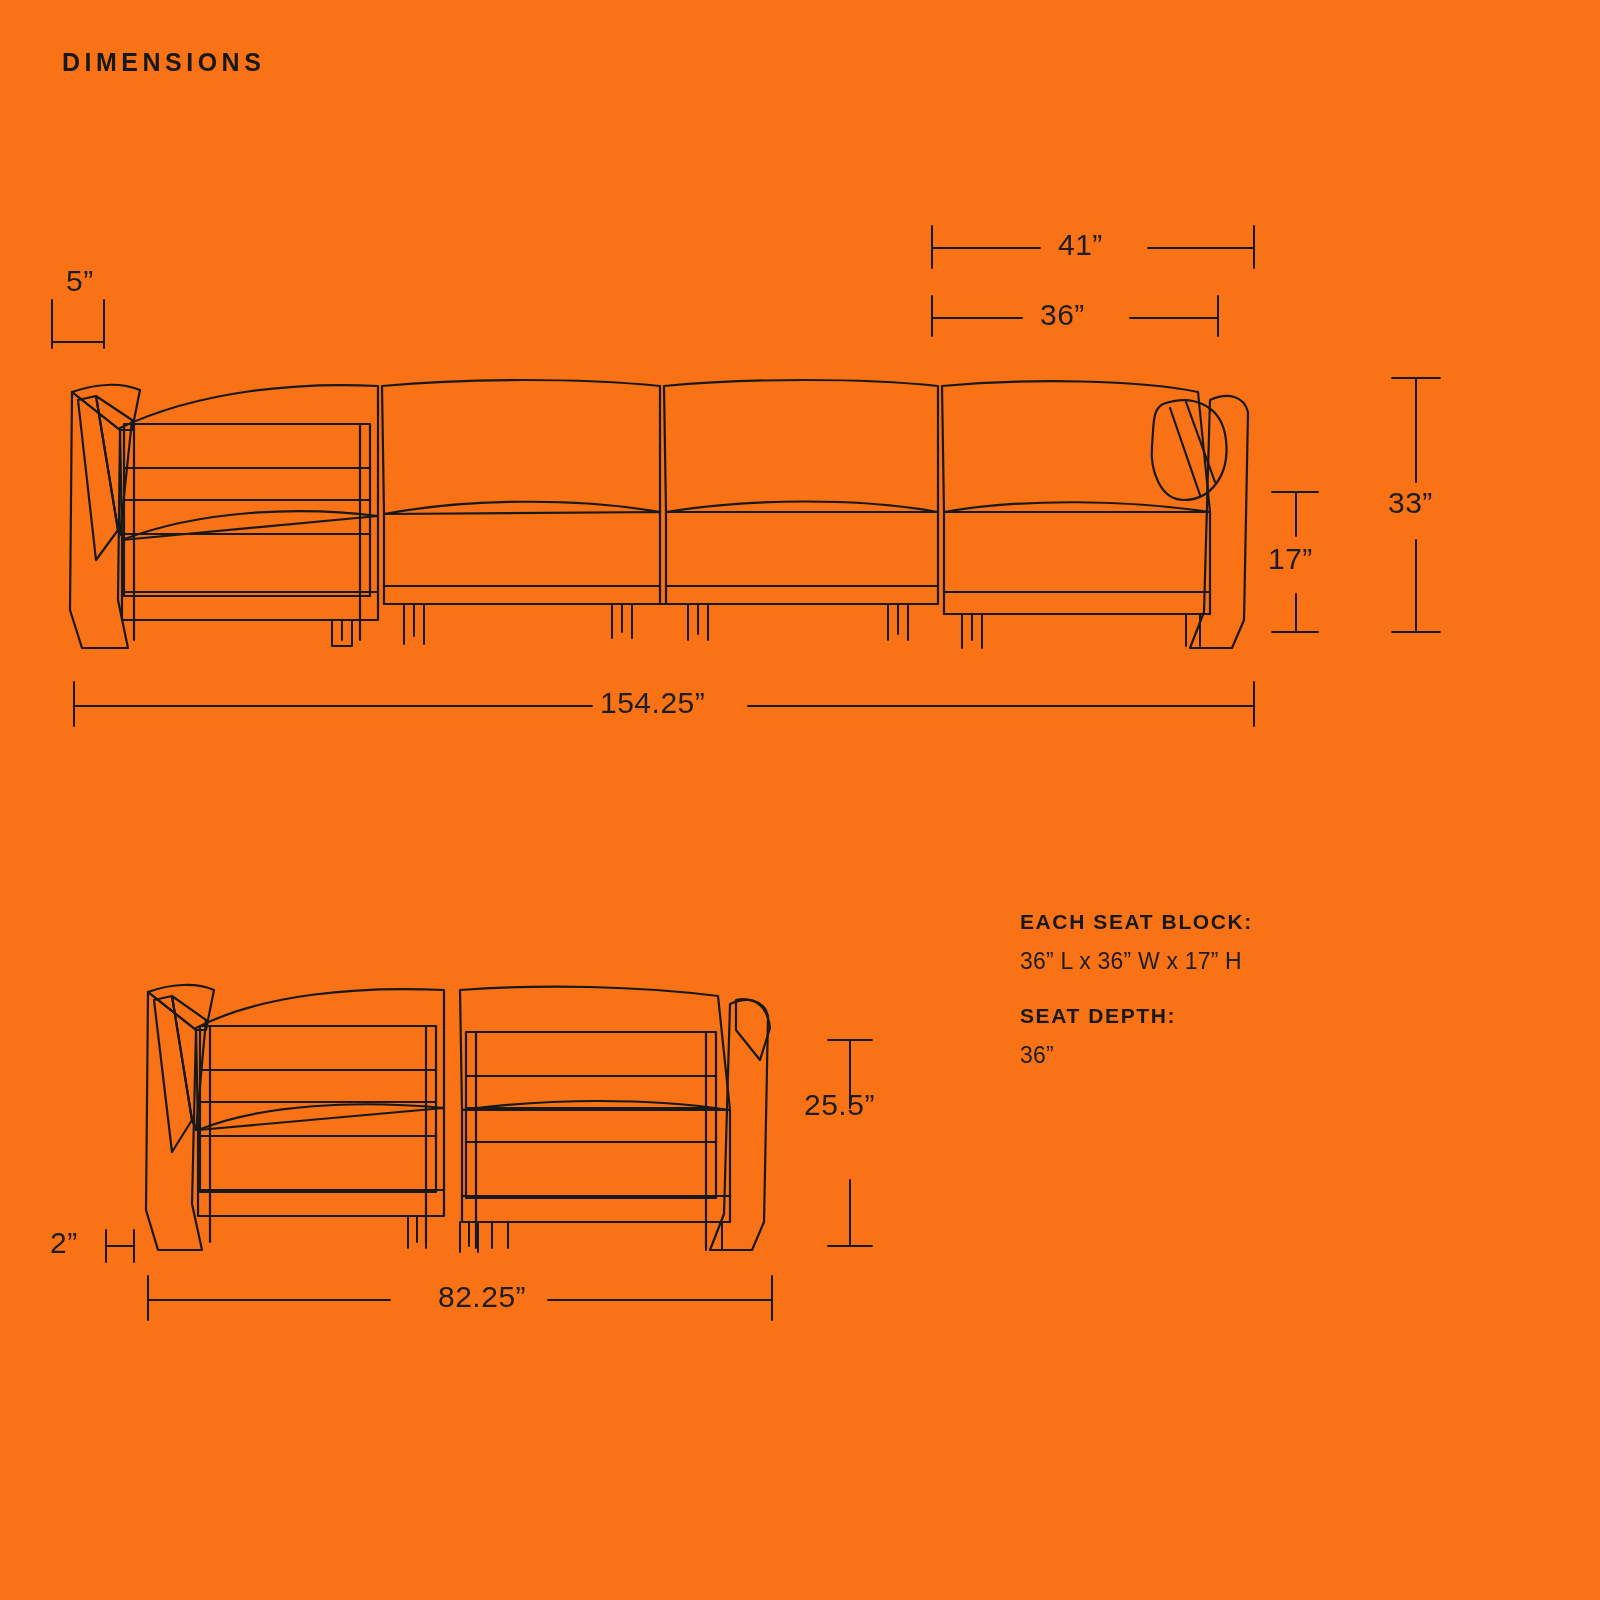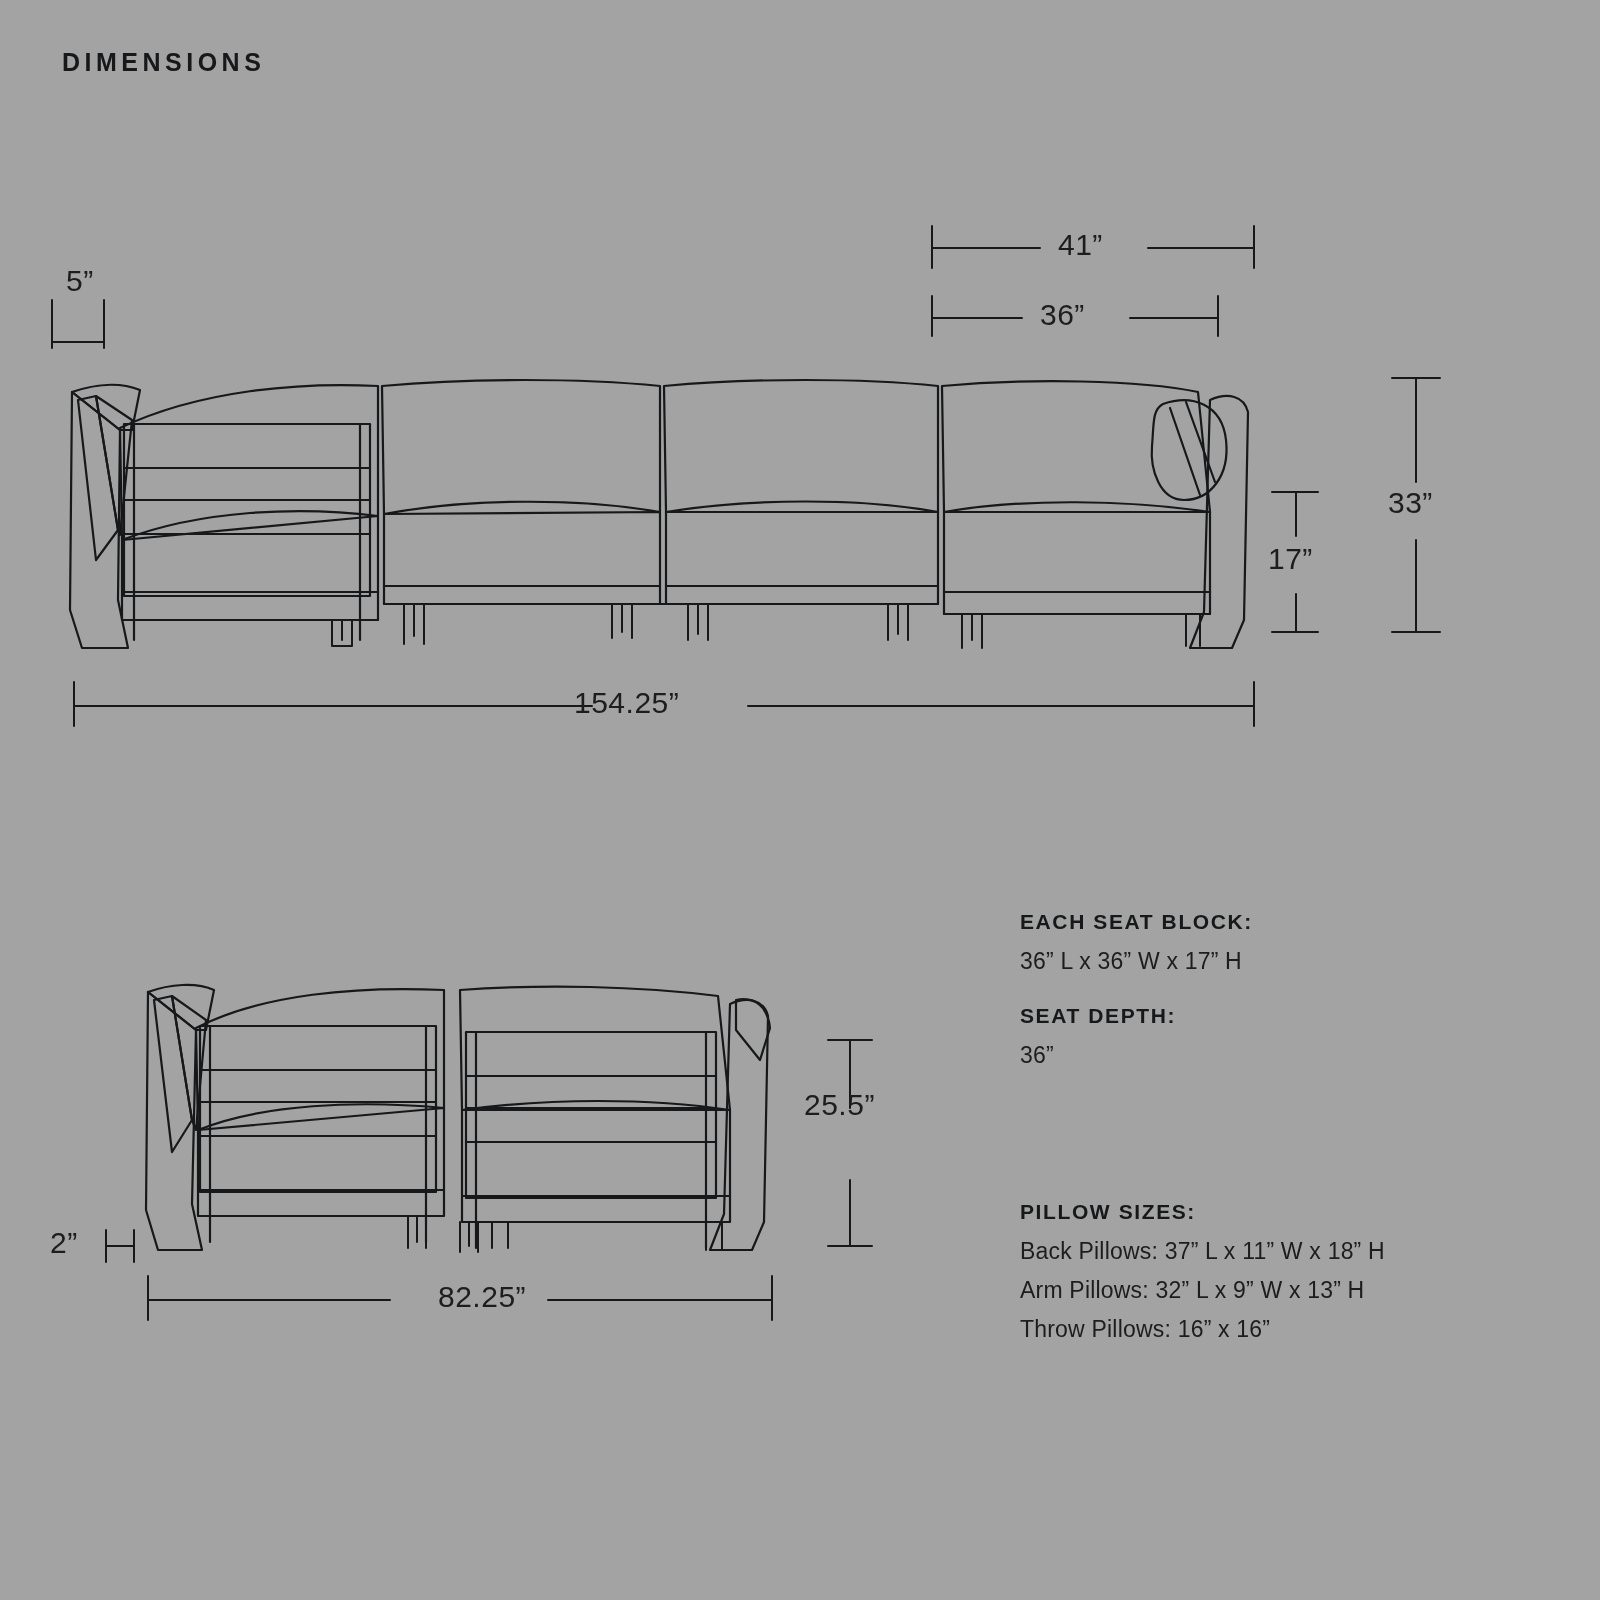--- a/index.html
+++ b/index.html
@@ -11,21 +11,21 @@
     width: 1600px;
     height: 1600px;
     position: relative;
     font-family: "Liberation Sans", sans-serif;
     color: #1a1a1a;
     overflow: hidden;
   }
   .page {
     position: absolute;
     inset: 0;
-    background: #a3a3a3;
+    background: #f97316;
   }
   #title {
     position: absolute;
     left: 62px;
     top: 48px;
     font-size: 25px;
     font-weight: bold;
     letter-spacing: 4.5px;
     color: #17181a;
   }
@@ -222,36 +222,30 @@
         <line x1="548" y1="1300" x2="772" y2="1300"></line>
       </g>
     </g>
   </svg>
 
   <div class="dim-label" style="left:66px; top:264px;">5”</div>
   <div class="dim-label" style="left:1058px; top:228px;">41”</div>
   <div class="dim-label" style="left:1040px; top:298px;">36”</div>
   <div class="dim-label" style="left:1388px; top:486px;text-align:right;">33”</div>
   <div class="dim-label" style="left:1268px; top:542px;">17”</div>
-  <div class="dim-label" style="left:574px; top:686px;">154.25”</div>
+  <div class="dim-label" style="left:600px; top:686px;">154.25”</div>
 
   <div class="dim-label" style="left:50px; top:1226px;">2”</div>
   <div class="dim-label" style="left:804px; top:1088px;">25.5”</div>
   <div class="dim-label" style="left:398px; top:1280px;margin-left:40px;">82.25”</div>
 
   <div class="spec" id="spec-seat-block">
     <div class="spec-head">EACH SEAT BLOCK:</div>
     <div class="spec-line">36” L x 36” W x 17” H</div>
   </div>
 
   <div class="spec" id="spec-seat-depth">
     <div class="spec-head">SEAT DEPTH:</div>
     <div class="spec-line">36”</div>
   </div>
 
-  <div class="spec" id="spec-pillows">
-    <div class="spec-head">PILLOW SIZES:</div>
-    <div class="spec-line">Back Pillows: 37” L x 11” W x 18” H</div>
-    <div class="spec-line">Arm Pillows: 32” L x 9” W x 13” H</div>
-    <div class="spec-line">Throw Pillows: 16” x 16”</div>
-  </div>
 
 </div>
 
 </body></html>

